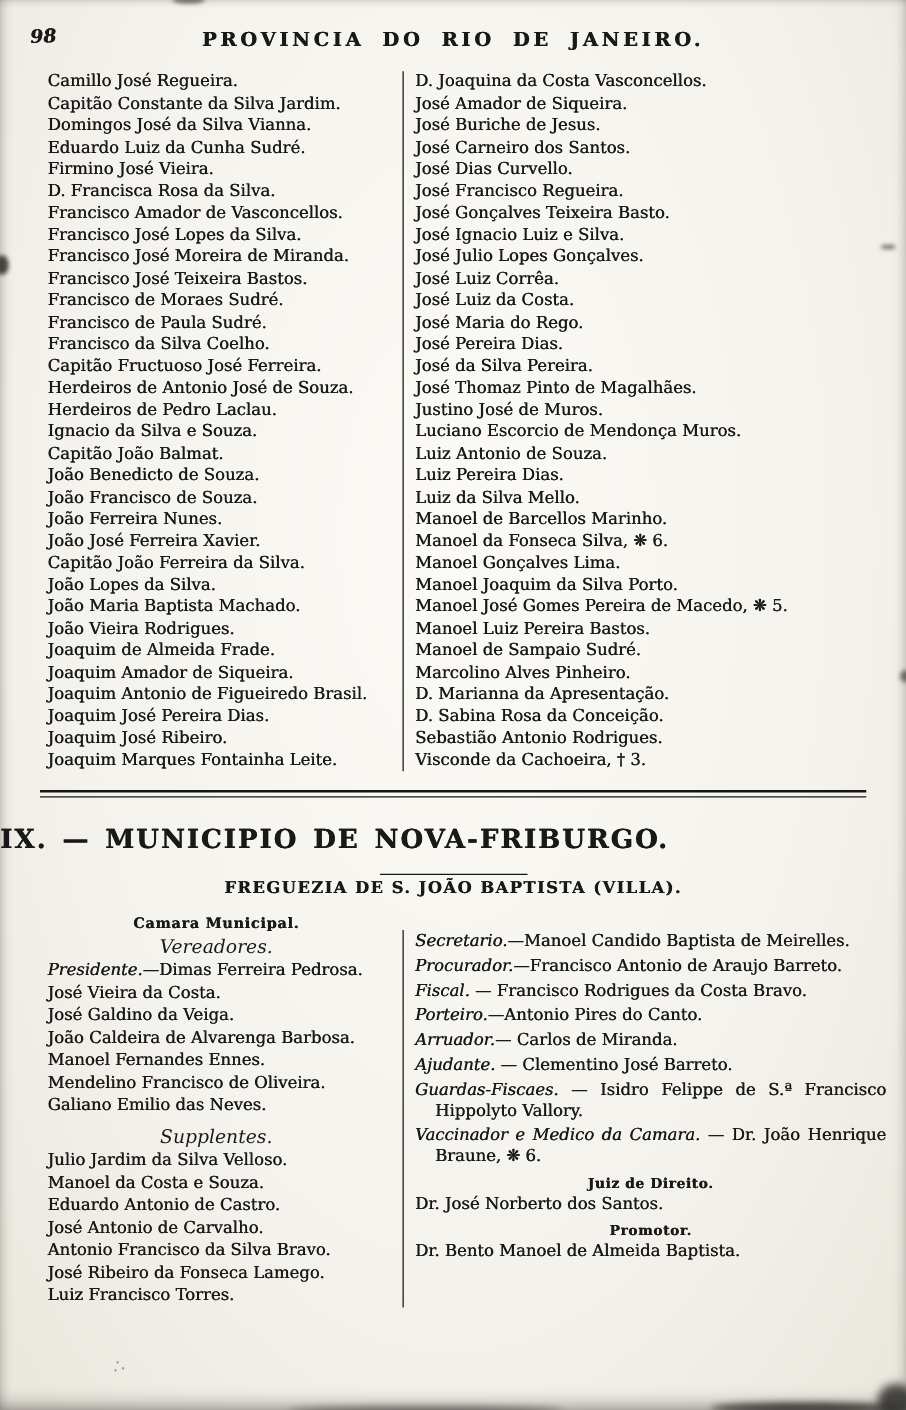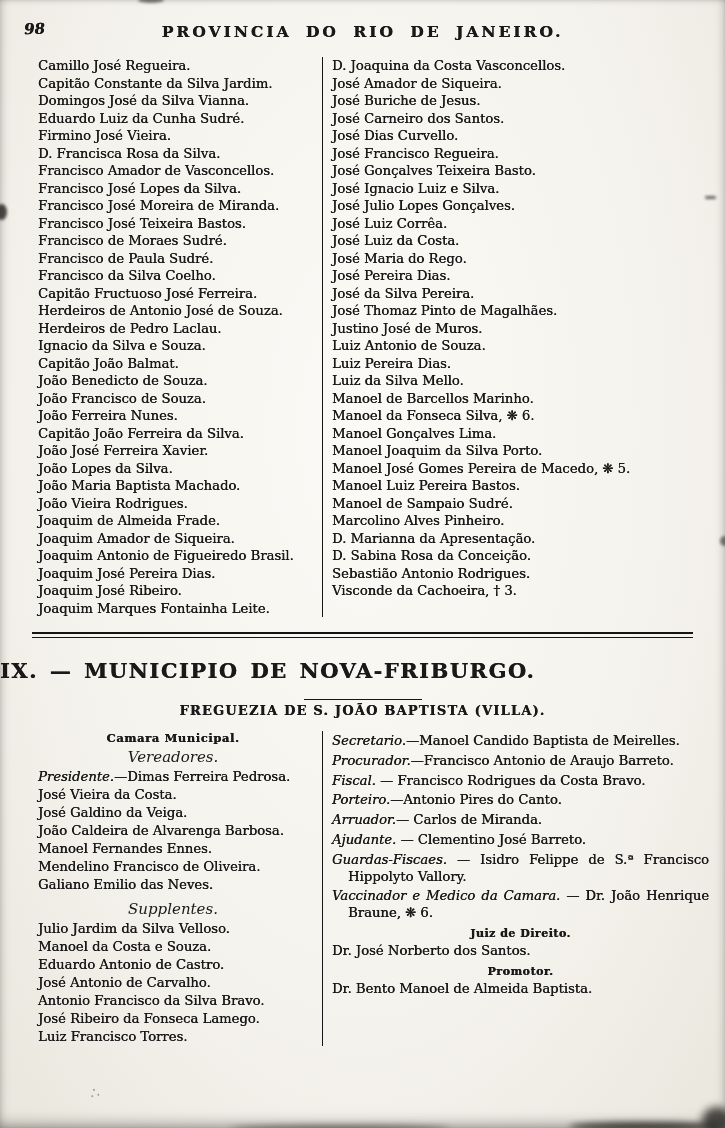--- a/index.html
+++ b/index.html
@@ -48,21 +48,21 @@
   }
   .short-rule { width:118px; border-top:1.5px solid #161616; margin:16px auto 0 auto; }
   .sub-title {
     margin-top:3px; text-align:center; font-weight:bold;
     font-size:13px; letter-spacing:1.2px;
   }
 
   
   .sec2 { display:flex; margin-top:13px; }
   .sec2 .col-a { width:322px; box-sizing:border-box; padding:0 14px 0 38px; }
-  .sec2 .col-b { flex:1; border-left:1.5px solid #161616; padding:2px 16px 0 9px; }
+  .sec2 .col-b { flex:1; border-left:1.5px solid #161616; padding:2px 16px 0 9px;margin-top:13px; }
   .mini-head { text-align:center; font-weight:bold; font-size:11.5px; letter-spacing:.6px; }
   .ital-head { text-align:center; font-style:italic; font-size:15px; margin:3px 0 2px 0; }
   .sec2 .line { font-size:13.2px; line-height:18px; white-space:nowrap; }
   .sec2 .line i { font-style:italic; }
   .officials p {
     margin:0 0 3px 0; font-size:13.2px; line-height:16.8px;
     padding-left:16px; text-indent:-16px; text-align:justify;
   }
   .officials i { font-style:italic; }
   .jud-head { text-align:center; font-weight:bold; font-size:11px; letter-spacing:.5px; margin-top:5px; }
@@ -130,23 +130,23 @@
         <div class="item txt">Ignacio da Silva e Souza.</div>
 
         <div class="item txt">Capitão João Balmat.</div>
 
         <div class="item txt">João Benedicto de Souza.</div>
 
         <div class="item txt">João Francisco de Souza.</div>
 
         <div class="item txt">João Ferreira Nunes.</div>
 
+        <div class="item txt">João José Ferreira Xavier.</div>
+
         <div class="item txt">Capitão João Ferreira da Silva.</div>
-
-        <div class="item txt">João José Ferreira Xavier.</div>
 
         <div class="item txt">João Lopes da Silva.</div>
 
         <div class="item txt">João Maria Baptista Machado.</div>
 
         <div class="item txt">João Vieira Rodrigues.</div>
 
         <div class="item txt">Joaquim de Almeida Frade.</div>
 
         <div class="item txt">Joaquim Amador de Siqueira.</div>
@@ -186,20 +186,21 @@
         <div class="item txt">José Maria do Rego.</div>
 
         <div class="item txt">José Pereira Dias.</div>
 
         <div class="item txt">José da Silva Pereira.</div>
 
         <div class="item txt">José Thomaz Pinto de Magalhães.</div>
 
         <div class="item txt">Justino José de Muros.</div>
 
+        <div class="item txt">Luciano Escorcio de Mendonça Muros.</div>
 
         <div class="item txt">Luiz Antonio de Souza.</div>
 
         <div class="item txt">Luiz Pereira Dias.</div>
 
         <div class="item txt">Luiz da Silva Mello.</div>
 
         <div class="item txt">Manoel de Barcellos Marinho.</div>
 
         <div class="item txt">Manoel da Fonseca Silva, ❋ 6.</div>

